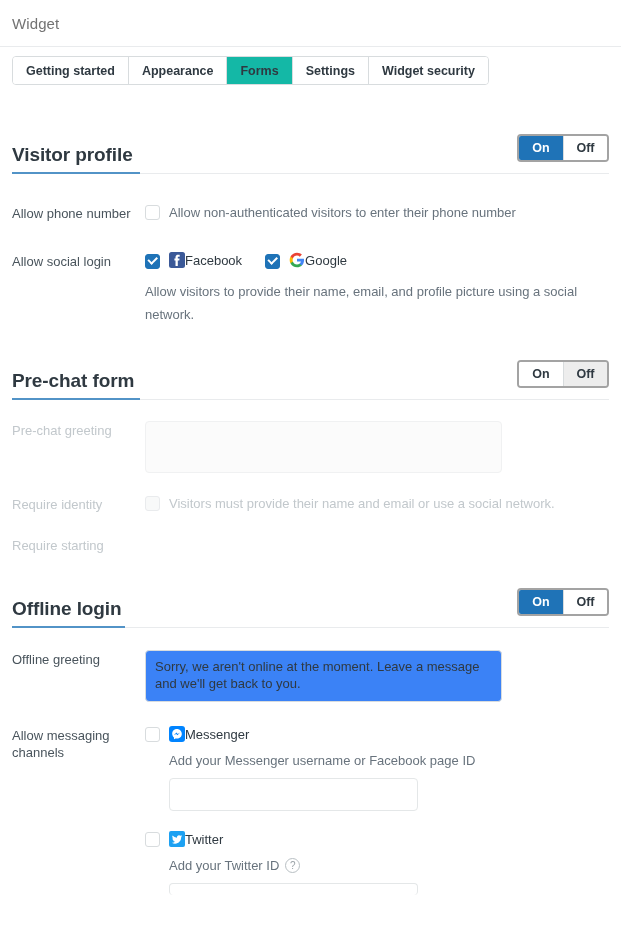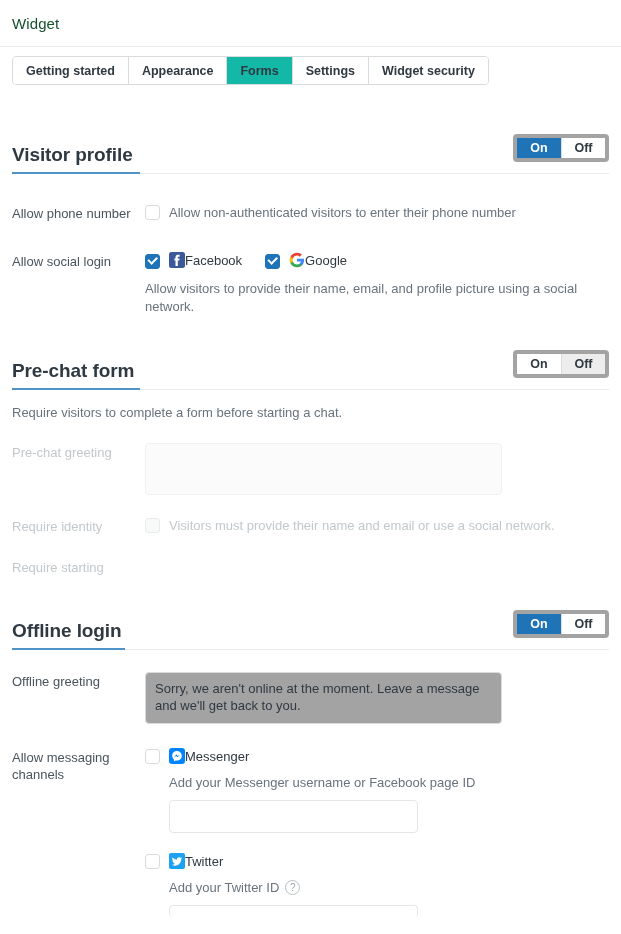--- a/index.html
+++ b/index.html
@@ -15,21 +15,21 @@
   
   .page-header {
     height: 46px;
     display: flex;
     align-items: center;
     padding: 0 12px;
   }
   .page-title {
     font-size: 15px;
     font-weight: 400;
-    color: #14532d;
+    color: #737373;
     letter-spacing: .1px;
   }
 
   
   .tabbar-wrap {
     border-top: 1px solid #e9ebed;
     padding: 9px 12px 0 12px;
     height: 48px;
   }
   .tabbar {
@@ -81,21 +81,21 @@
     font-size: 19px;
     font-weight: bold;
     color: #2f3941;
     line-height: 1;
     letter-spacing: -.1px;
   }
 
   
   .toggle {
     display: inline-flex;
-    border: 4px solid #a3a3a3;
+    border: 2px solid #a3a3a3;
     border-radius: 4px;
     overflow: hidden;
     height: 28px;
     margin-bottom: 2px;
   }
   .toggle-btn {
     display: flex;
     align-items: center;
     justify-content: center;
     width: 44px;
@@ -122,21 +122,21 @@
     color: #49545c;
     line-height: 17px;
     padding-top: 1px;
   }
   .row-label.dim { color: #c2c8cc; }
   .row-body { flex: 1; min-width: 0; }
 
   .note {
     font-size: 13px;
     color: #68737d;
-    line-height: 18px;
+    line-height: 23px;
     margin-top: 12px;
   }
 
   
   .cb {
     width: 15px; height: 15px;
     flex: 0 0 15px;
     border: 1px solid #d8dcde;
     border-radius: 3px;
     background: #fff;
@@ -180,21 +180,21 @@
     flex: 0 0 16px;
     display: block;
   }
 
   
   .textarea {
     width: 357px;
     height: 52px;
     border: 1px solid #d8dcde;
     border-radius: 4px;
-    background: #a3a3a3;
+    background: #3b82f6;
     padding: 7px 9px;
     font-size: 13px;
     line-height: 17px;
     color: #2f3941;
     overflow: hidden;
   }
   .textarea.disabled {
     background: #fbfbfb;
     border-color: #f0f1f2;
     color: #c2c8cc;
@@ -304,21 +304,20 @@
   <div class="sec-gap-md"></div>
 
   <div class="section-head sh-prechat">
     <div class="section-title">Pre-chat form</div>
     <div class="toggle">
       <div class="toggle-btn">On</div>
       <div class="toggle-btn off-sel">Off</div>
     </div>
   </div>
 
-  <div class="note" style="margin-top:14px">Require visitors to complete a form before starting a chat.</div>
 
   <div class="row" style="margin-top:21px">
     <div class="row-label dim">Pre-chat greeting</div>
     <div class="row-body">
       <div class="textarea disabled"></div>
     </div>
   </div>
 
   <div class="row" style="margin-top:22px">
     <div class="row-label dim">Require identity</div>

